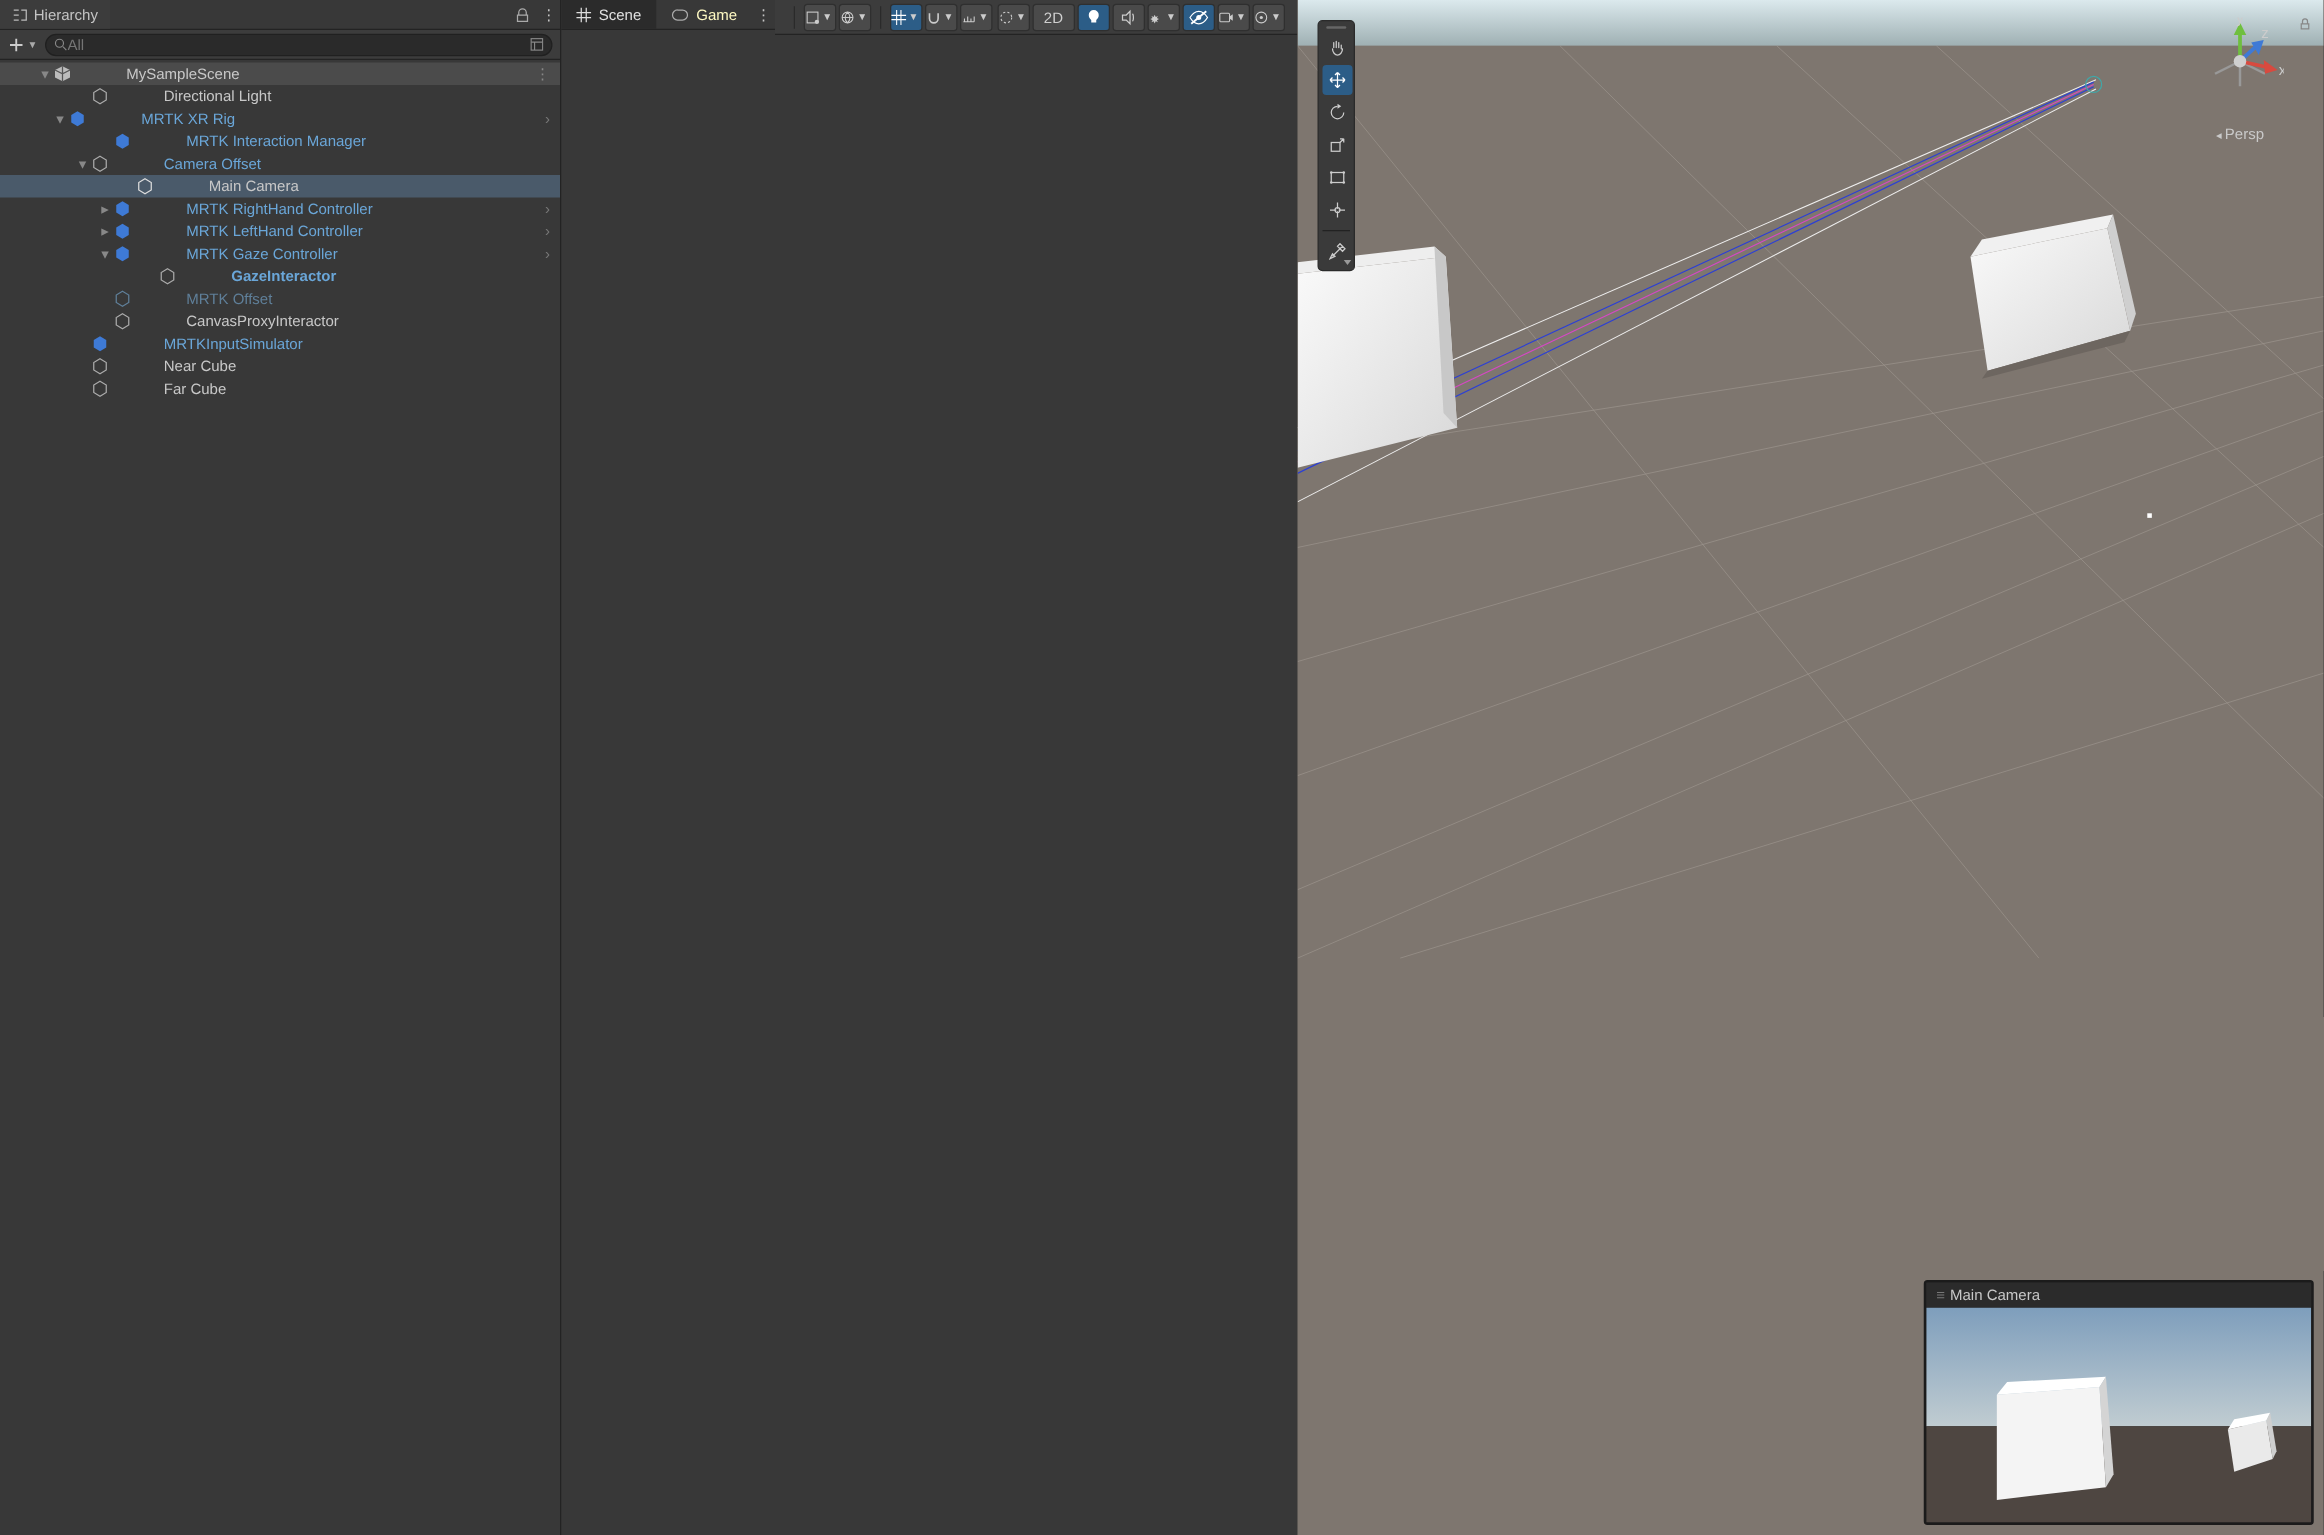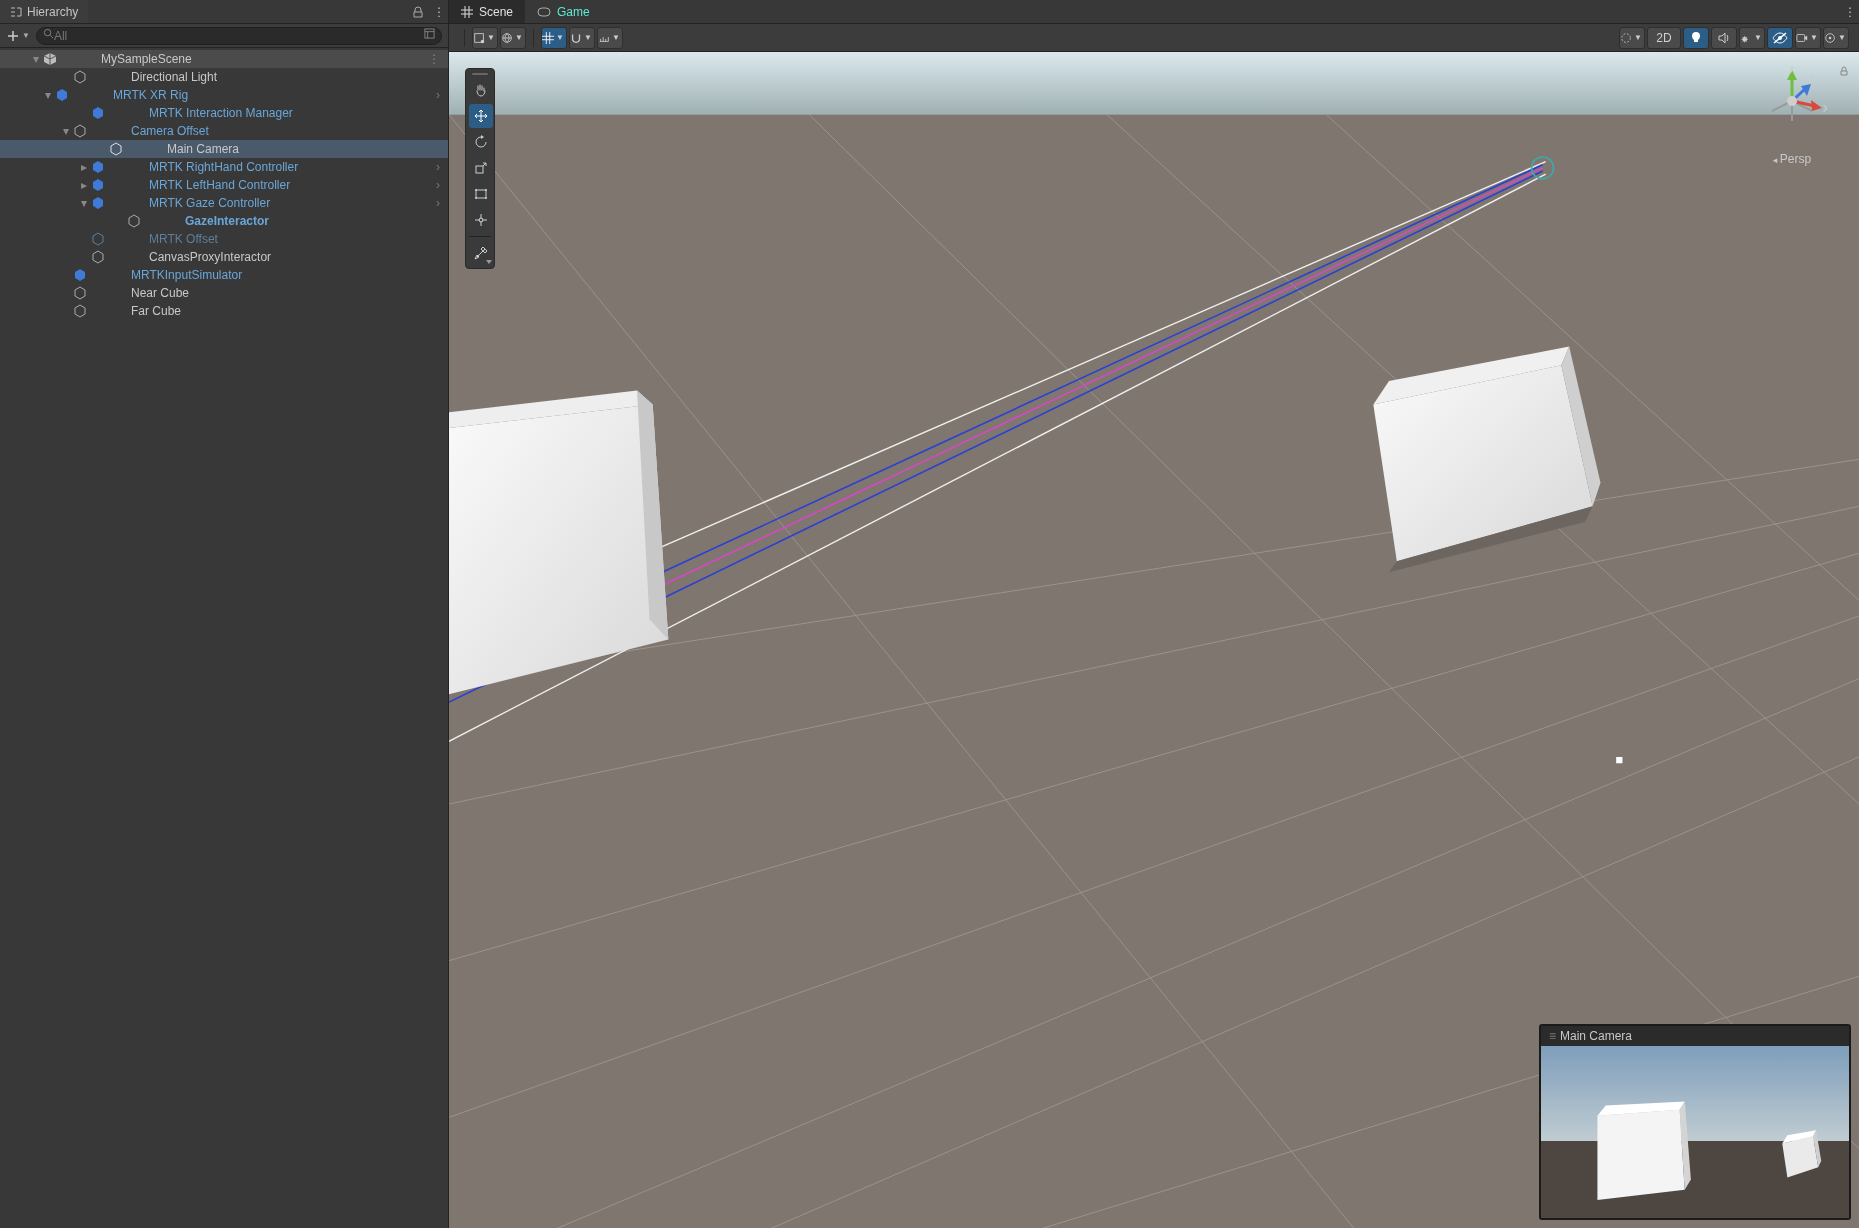--- a/index.html
+++ b/index.html
@@ -9,41 +9,41 @@
   
   .hierarchy-panel { width: 449px; background: #383838; display: flex; flex-direction: column; border-right: 1px solid #232323; }
   .panel-tabbar { display: flex; align-items: center; height: 24px; background: #383838; border-bottom: 1px solid #232323; }
   .panel-tab { display: flex; align-items: center; gap: 5px; padding: 0 10px; height: 100%; background: #3c3c3c; }
   .panel-tab.active { background: #3c3c3c; }
   .tab-spacer { flex: 1; }
   .tab-icon-action { width: 18px; text-align: center; cursor: pointer; }
 
   .hierarchy-toolbar { display: flex; align-items: center; height: 24px; padding: 2px 6px; gap: 6px; background: #3c3c3c; border-bottom: 1px solid #232323; }
   .add-btn { display: flex; align-items: center; gap: 2px; cursor: pointer; }
-  .search-box { flex: 1; display: flex; background: #2a2a2a; border: 1px solid #202020; border-radius: 10px; height: 18px; padding: 0 6px; }
+  .search-box { flex: 1; display: flex; align-items: center; background: #2a2a2a; border: 1px solid #202020; border-radius: 10px; height: 18px; padding: 0 6px; }
   .search-box input { flex: 1; background: transparent; border: none; color: #c4c4c4; outline: none; }
 
   .tree { flex: 1; overflow: auto; padding-top: 2px; }
   .tree-row { display: flex; align-items: center; height: 18px; padding-left: 6px; cursor: pointer; }
   .tree-row.scene-row { background: #4b4b4b; }
   .tree-row.selected { background: #4a5a6a; }
   .tree-row .foldout { width: 12px; display: inline-flex; justify-content: center; color: #888; }
   .tree-row .icon { width: 16px; height: 16px; display: inline-flex; align-items: center; justify-content: center; margin-right: 4px; }
   .tree-row .label { white-space: nowrap; margin-left: 39px; }
   .tree-row .row-spacer { flex: 1; }
   .tree-row .chevron-right { color: #777; padding-right: 8px; }
   .tree-row .more { color: #888; padding-right: 8px; }
   .hl-prefab { color: #6aa6d8; text-align: right; }
   .hl-normal { color: #c8c8c8; }
   .hl-faded { color: #5f7f99; }
 
   
-  .scene-panel { flex: 1; display: flex; flex-direction: column; position: relative; }
+  .scene-panel { flex: 1; display: flex; position: relative; }
   .scene-tabbar { display: flex; align-items: center; height: 24px; background: #383838; border-bottom: 1px solid #232323; }
-  .scene-tab { display: flex; align-items: center; gap: 6px; padding: 0 12px; height: 100%; cursor: pointer; color: #5eead4; }
+  .scene-tab { display: flex; align-items: center; gap: 6px; padding: 0 12px; height: 100%; cursor: pointer; color: #fef9c3; }
   .scene-tab.active { background: #2b2b2b; color: #e0e0e0; }
 
   .scene-toolbar { display: flex; align-items: center; height: 28px; background: #3c3c3c; border-bottom: 1px solid #232323; padding: 0 10px; gap: 2px; }
   .tb-divider { width: 1px; height: 18px; background: #2a2a2a; margin: 0 5px; }
   .tb-btn { width: 26px; height: 22px; display: inline-flex; align-items: center; justify-content: center; background: #4a4a4a; border: 1px solid #2f2f2f; border-radius: 3px; cursor: pointer; color: #cfcfcf; }
   .tb-btn.wide { width: 34px; }
   .tb-btn.dd { padding-right: 2px; }
   .tb-btn.active { background: #2c5d87; }
   .tb-btn .arrow { font-size: 8px; margin-left: 2px; color: #ccc; }
   .tb-spacer { flex: 1; }

